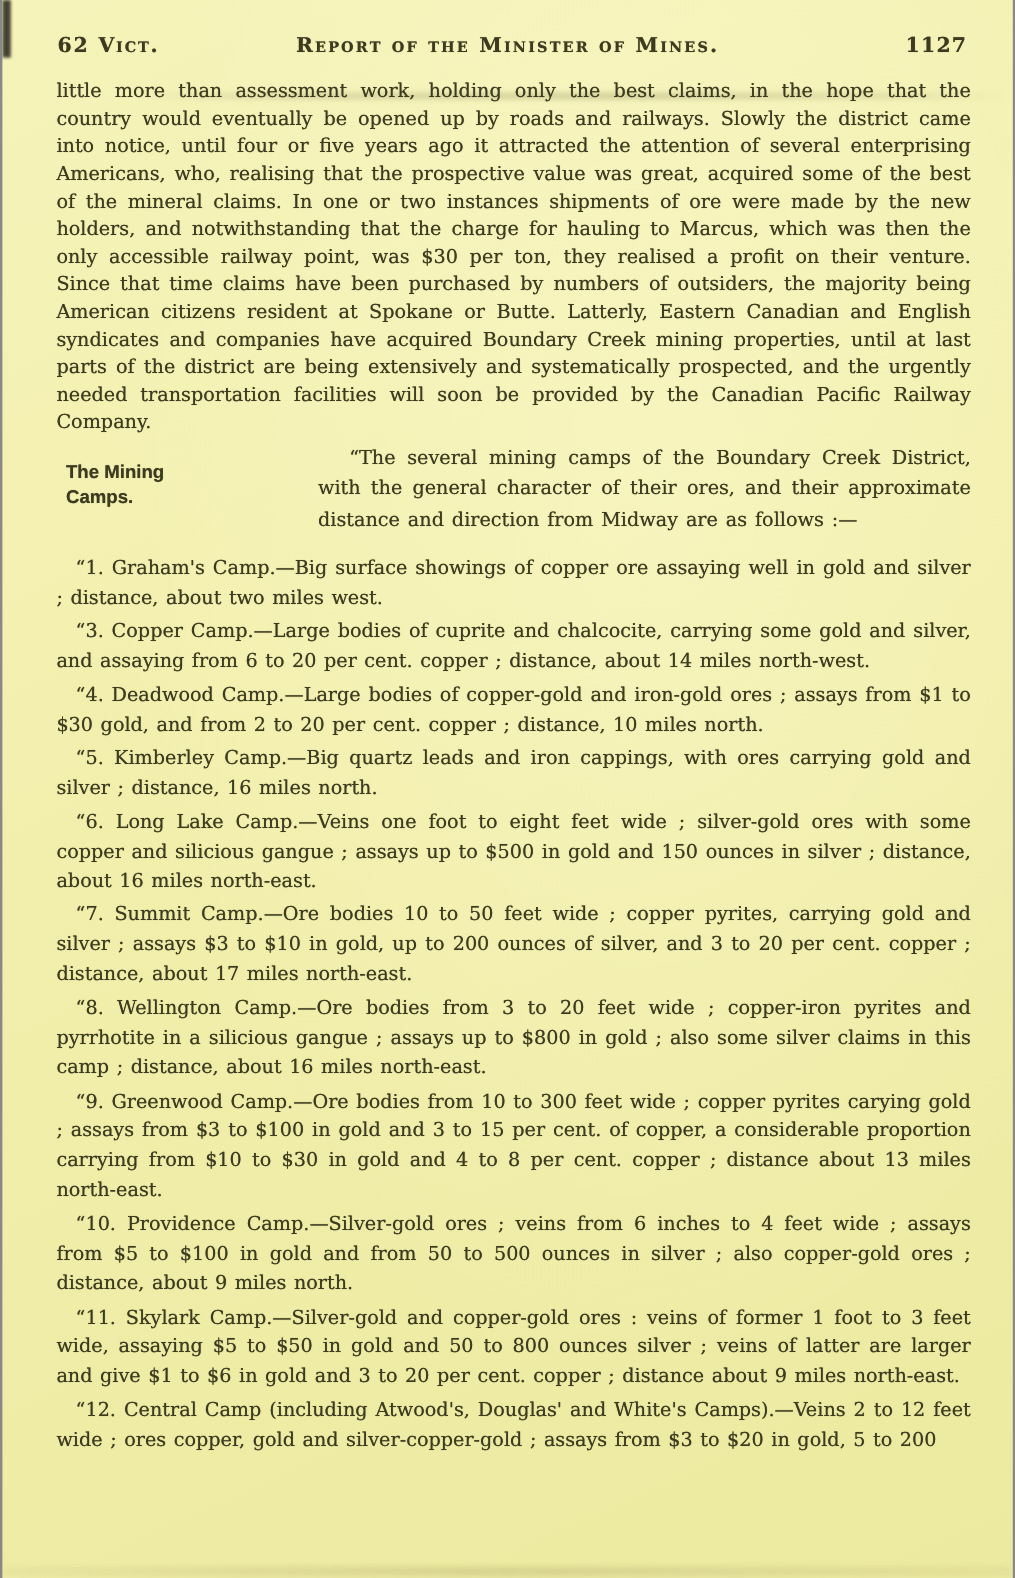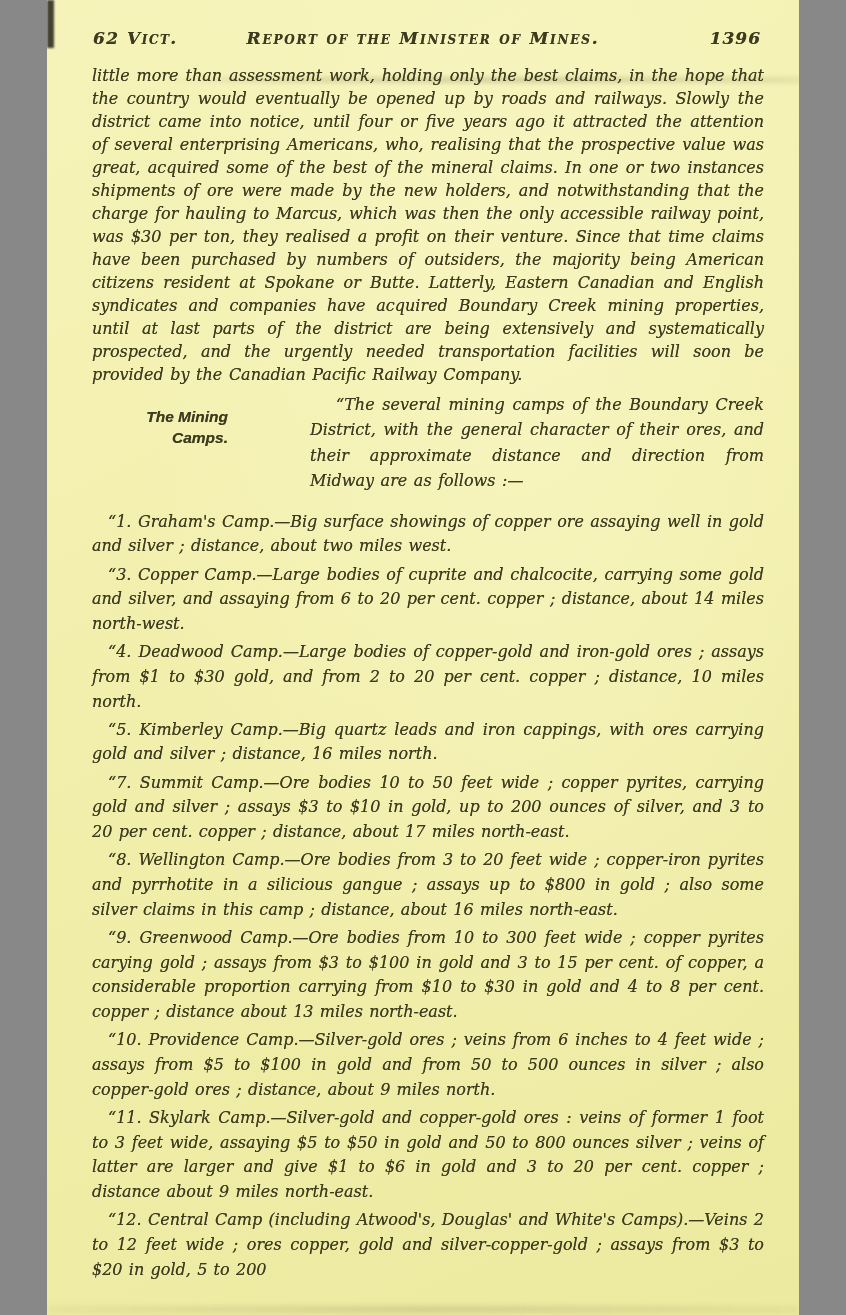--- a/index.html
+++ b/index.html
@@ -6,29 +6,28 @@
     --paper:#f2efac;
     --ink:#3c3b1f;
   }
   html,body{margin:0;padding:0;}
   body{
     font-family:"DejaVu Serif","Liberation Serif",serif;
     background:#888;
   }
   .page{
     position:relative;
-    width:752px;height:1315px;
+    width:842px;height:1315px;
     margin:0 auto;
     overflow:hidden;
     color:var(--ink);
     background:
       radial-gradient(ellipse at 65% 30%, rgba(255,253,220,.35), rgba(255,253,220,0) 60%),
       linear-gradient(155deg,#f6f3ba 0%, var(--paper) 45%, #ece9a0 100%);
     text-shadow:0 0 .6px rgba(60,59,31,.75);
-    font-style:italic;
   }
   
   .corner-mark{
     position:absolute;left:0;top:0;width:7px;height:48px;
     background:#24231a;filter:blur(1.2px);opacity:.85;
   }
   .header-smudge{
     position:absolute;left:110px;top:77px;width:726px;height:6px;
     background:linear-gradient(90deg,rgba(95,90,45,0) 0%,rgba(95,90,45,.16) 18%,rgba(95,90,45,.22) 55%,rgba(95,90,45,.12) 85%,rgba(95,90,45,0) 100%);
     filter:blur(2px);border-radius:3px;
@@ -71,21 +70,21 @@
     word-spacing:1.5px;
   }
   .camps-block{
     position:relative;
     margin-top:6px;
   }
   .sidenote{
     position:absolute;left:8px;top:14px;width:128px;
     font-family:"Liberation Sans","DejaVu Sans",sans-serif;
     font-weight:bold;font-size:15.5px;line-height:21px;
-    text-align:right;
+    text-align:left;
   }
   .camps-intro{
     margin:0 0 16px 218px;
     line-height:25.4px;
     text-align:justify;
     word-spacing:1.5px;
     text-indent:26px;
   }
   .camp-list{margin-top:2px;}
   .camp-item{
@@ -101,38 +100,39 @@
 
 <div class="page">
 
   <div class="corner-mark"></div>
   <div class="header-smudge"></div>
   <div class="bottom-smudge"></div>
 
   <div class="running-header">
     <span class="hdr-left">62 Vict.</span>
     <span class="hdr-center">Report of the Minister of Mines.</span>
-    <span class="hdr-right">1396</span>
+    <span class="hdr-right">1127</span>
   </div>
 
   <div class="text-column">
 
     <p class="intro-paragraph">little more than assessment work, holding only the best claims, in the hope that the country would eventually be opened up by roads and railways.  Slowly the district came into notice, until four or five years ago it attracted the attention of several enterprising Americans, who, realising that the prospective value was great, acquired some of the best of the mineral claims.  In one or two instances shipments of ore were made by the new holders, and notwithstanding that the charge for hauling to Marcus, which was then the only accessible railway point, was $30 per ton, they realised a profit on their venture.  Since that time claims have been purchased by numbers of outsiders, the majority being American citizens resident at Spokane or Butte.  Latterly, Eastern Canadian and English syndicates and companies have acquired Boundary Creek mining properties, until at last parts of the district are being extensively and systematically prospected, and the urgently needed transportation facilities will soon be provided by the Canadian Pacific Railway Company.</p>
 
     <div class="camps-block">
       <div class="sidenote">The Mining Camps.</div>
       <p class="camps-intro">“The several mining camps of the Boundary Creek District, with the general character of their ores, and their approximate distance and direction from Midway are as follows :—</p>
     </div>
 
     <div class="camp-list">
 
     <p class="camp-item">“1. Graham's Camp.—Big surface showings of copper ore assaying well in gold and silver ; distance, about two miles west.</p>
         <p class="camp-item">“3. Copper Camp.—Large bodies of cuprite and chalcocite, carrying some gold and silver, and assaying from 6 to 20 per cent. copper ; distance, about 14 miles north-west.</p>
         <p class="camp-item">“4. Deadwood Camp.—Large bodies of copper-gold and iron-gold ores ; assays from $1 to $30 gold, and from 2 to 20 per cent. copper ; distance, 10 miles north.</p>
         <p class="camp-item">“5. Kimberley Camp.—Big quartz leads and iron cappings, with ores carrying gold and silver ; distance, 16 miles north.</p>
+        <p class="camp-item">“6. Long Lake Camp.—Veins one foot to eight feet wide ; silver-gold ores with some copper and silicious gangue ; assays up to $500 in gold and 150 ounces in silver ; distance, about 16 miles north-east.</p>
         <p class="camp-item">“7. Summit Camp.—Ore bodies 10 to 50 feet wide ; copper pyrites, carrying gold and silver ; assays $3 to $10 in gold, up to 200 ounces of silver, and 3 to 20 per cent. copper ; distance, about 17 miles north-east.</p>
         <p class="camp-item">“8. Wellington Camp.—Ore bodies from 3 to 20 feet wide ; copper-iron pyrites and pyrrhotite in a silicious gangue ; assays up to $800 in gold ; also some silver claims in this camp ; distance, about 16 miles north-east.</p>
         <p class="camp-item">“9. Greenwood Camp.—Ore bodies from 10 to 300 feet wide ; copper pyrites carying gold ; assays from $3 to $100 in gold and 3 to 15 per cent. of copper, a considerable proportion carrying from $10 to $30 in gold and 4 to 8 per cent. copper ; distance about 13 miles north-east.</p>
         <p class="camp-item">“10. Providence Camp.—Silver-gold ores ; veins from 6 inches to 4 feet wide ; assays from $5 to $100 in gold and from 50 to 500 ounces in silver ; also copper-gold ores ; distance, about 9 miles north.</p>
         <p class="camp-item">“11. Skylark Camp.—Silver-gold and copper-gold ores : veins of former 1 foot to 3 feet wide, assaying $5 to $50 in gold and 50 to 800 ounces silver ; veins of latter are larger and give $1 to $6 in gold and 3 to 20 per cent. copper ; distance about 9 miles north-east.</p>
         <p class="camp-item">“12. Central Camp (including Atwood's, Douglas' and White's Camps).—Veins 2 to 12 feet wide ; ores copper, gold and silver-copper-gold ; assays from $3 to $20 in gold, 5 to 200</p>
       </div>
 
   </div>
 </div>

